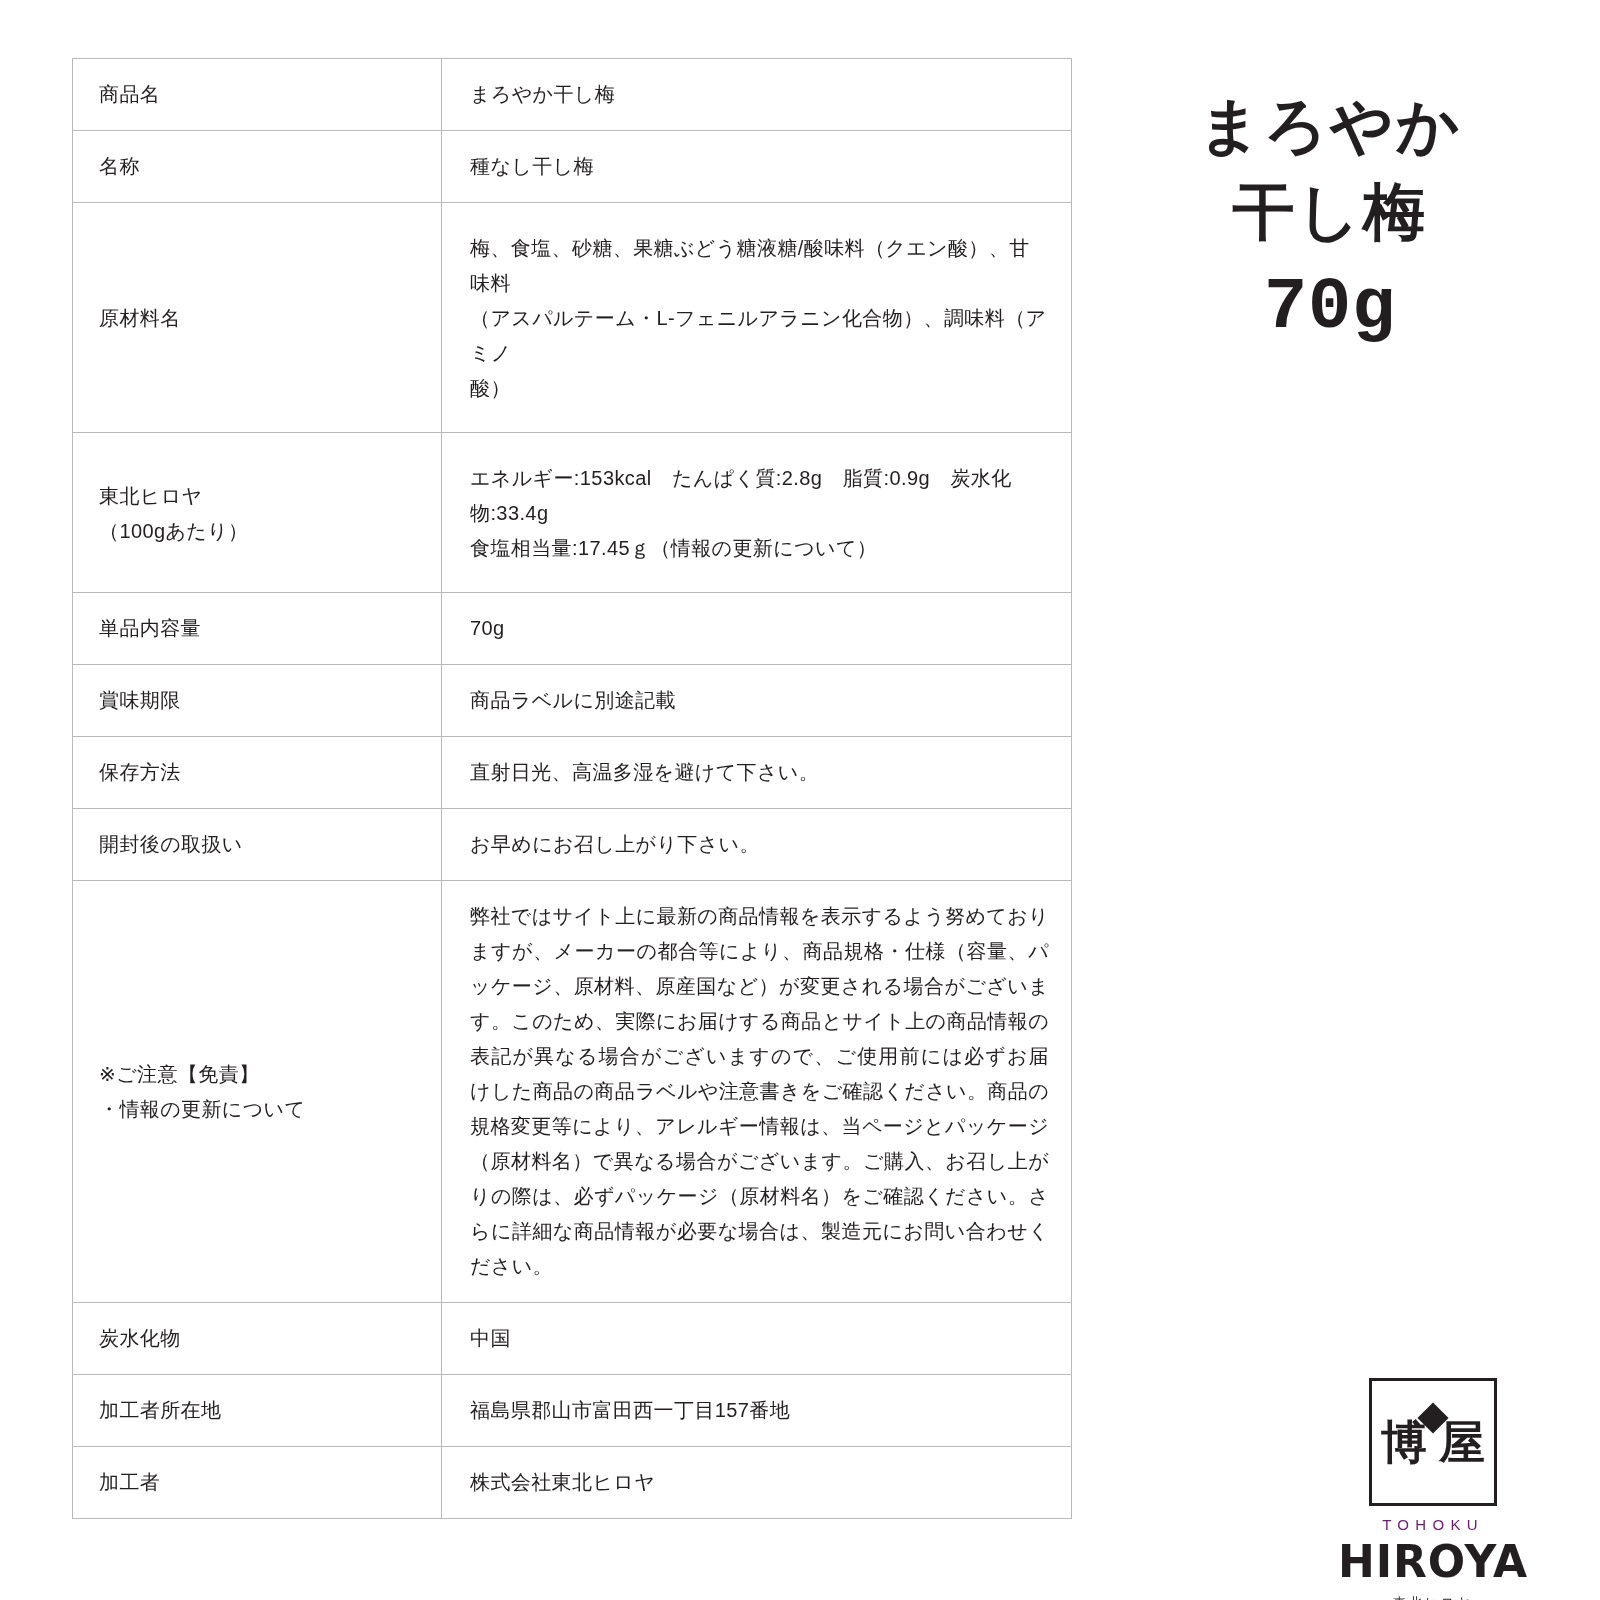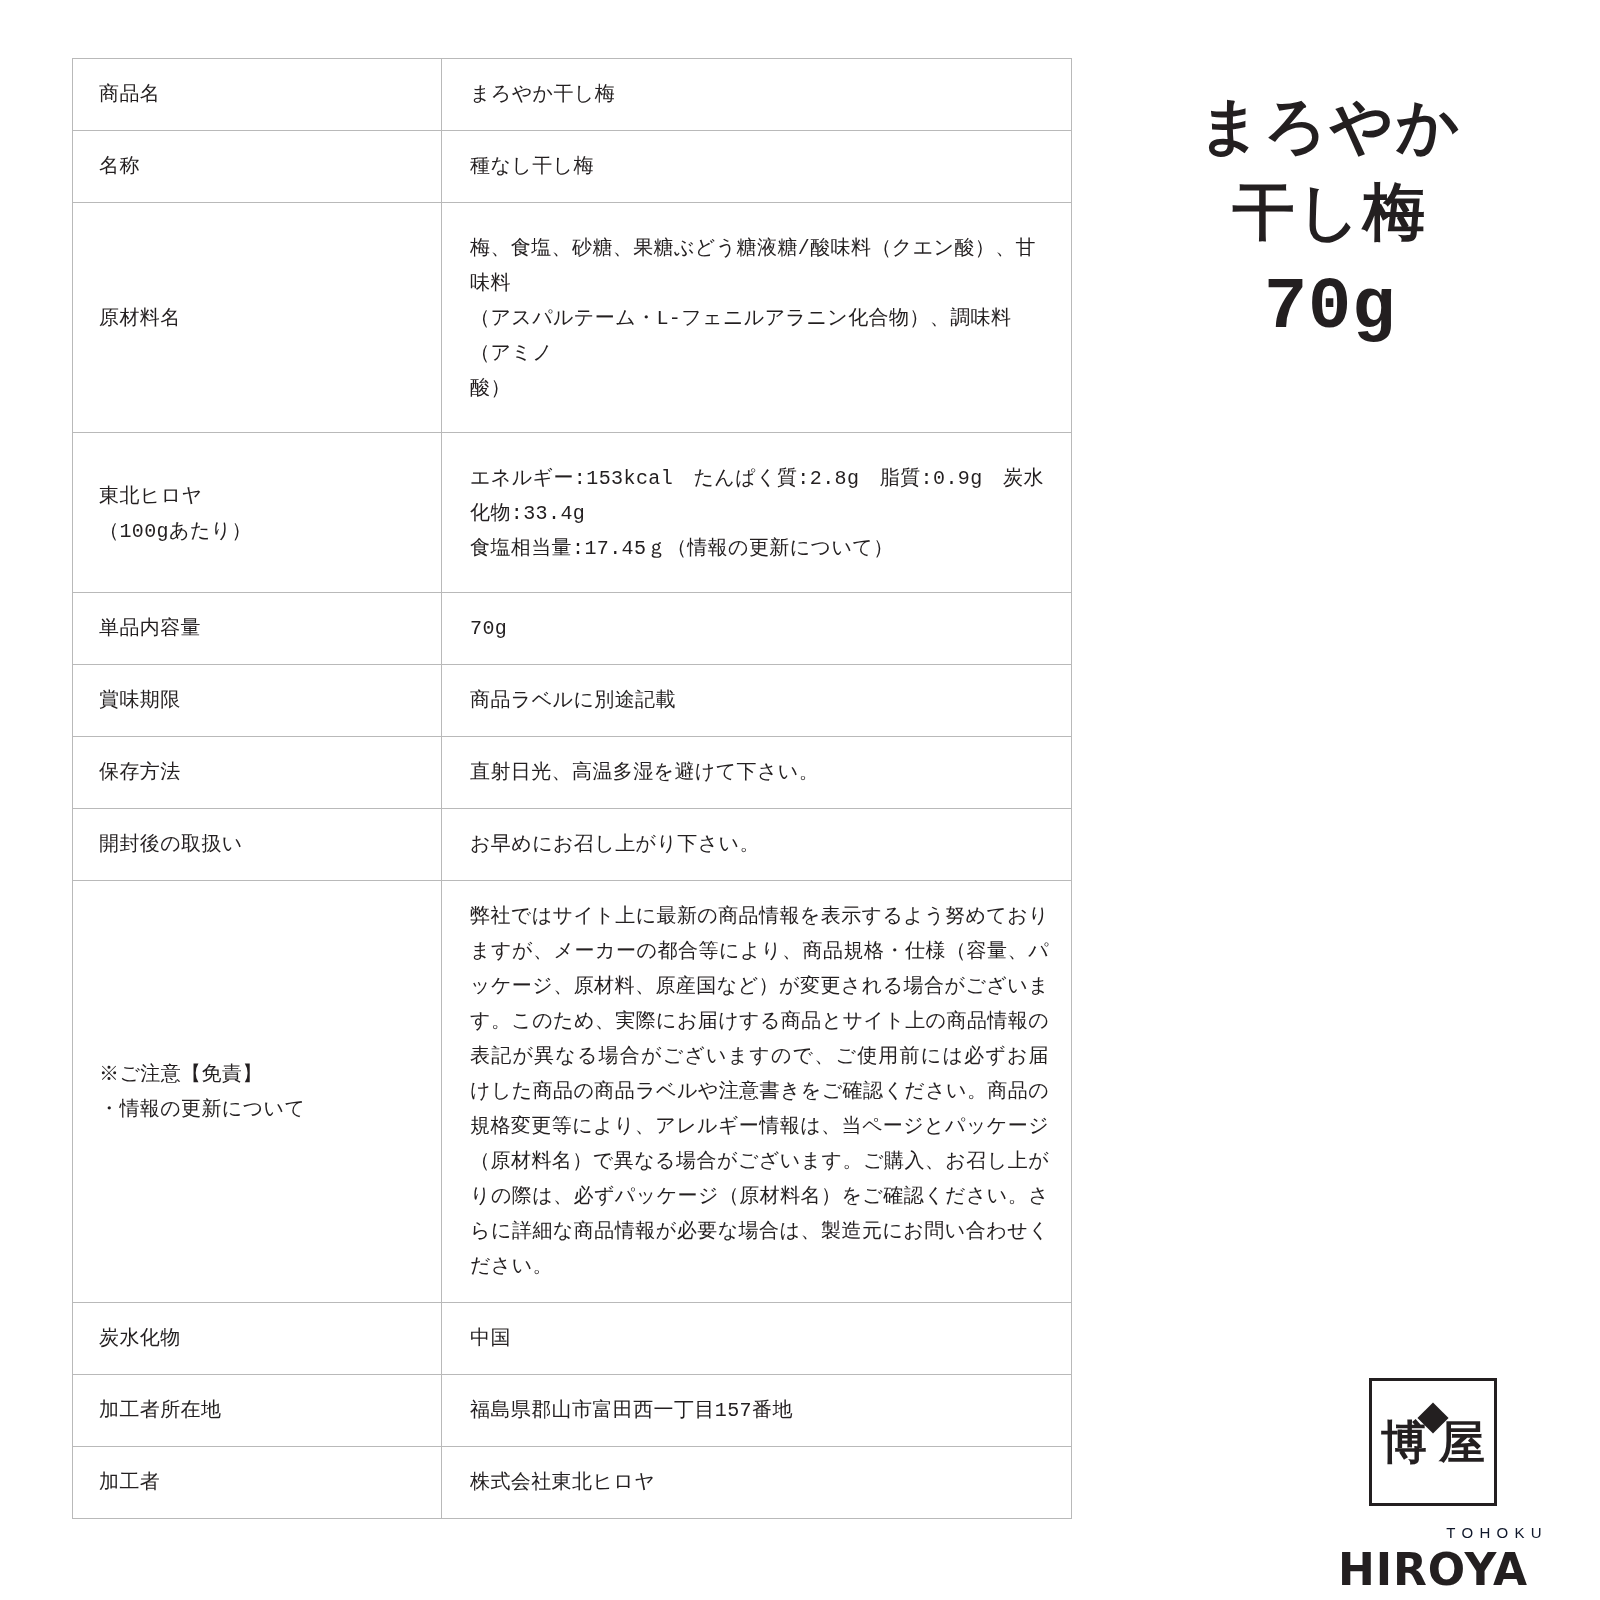--- a/index.html
+++ b/index.html
@@ -22,21 +22,20 @@
   }
 
   
   .spec-table {
     position: absolute;
     left: 72px;
     top: 58px;
     width: 1000px;
     border-collapse: collapse;
     table-layout: fixed;
-    font-family: Liberation Mono, monospace;
   }
   .spec-table td {
     border: 1px solid #b9b9b9;
     vertical-align: middle;
     padding: 18px 22px;
     font-size: 20px;
     line-height: 1.75;
     letter-spacing: 0.02em;
     color: #231f20;
   }
@@ -132,26 +131,25 @@
     position: absolute;
     left: 50%;
     top: 26px;
     width: 22px;
     height: 22px;
     margin-left: -11px;
     background: #231f20;
     transform: rotate(45deg);
   }
   .logo-romaji {
-    margin-top: 18px;
+    margin-top: 10px;
     font-size: 15px;
     letter-spacing: 0.42em;
-    color: #0f172a;
+    color: #701a75;
     font-family: "Liberation Sans", sans-serif;
-    text-align: right;
   }
   .logo-name {
     margin-top: 4px;
     font-family: "DejaVu Sans", "Liberation Sans", sans-serif;
     font-size: 44px;
     font-weight: bold;
     letter-spacing: 0.02em;
     color: #231f20;
     line-height: 1.15;
   }

